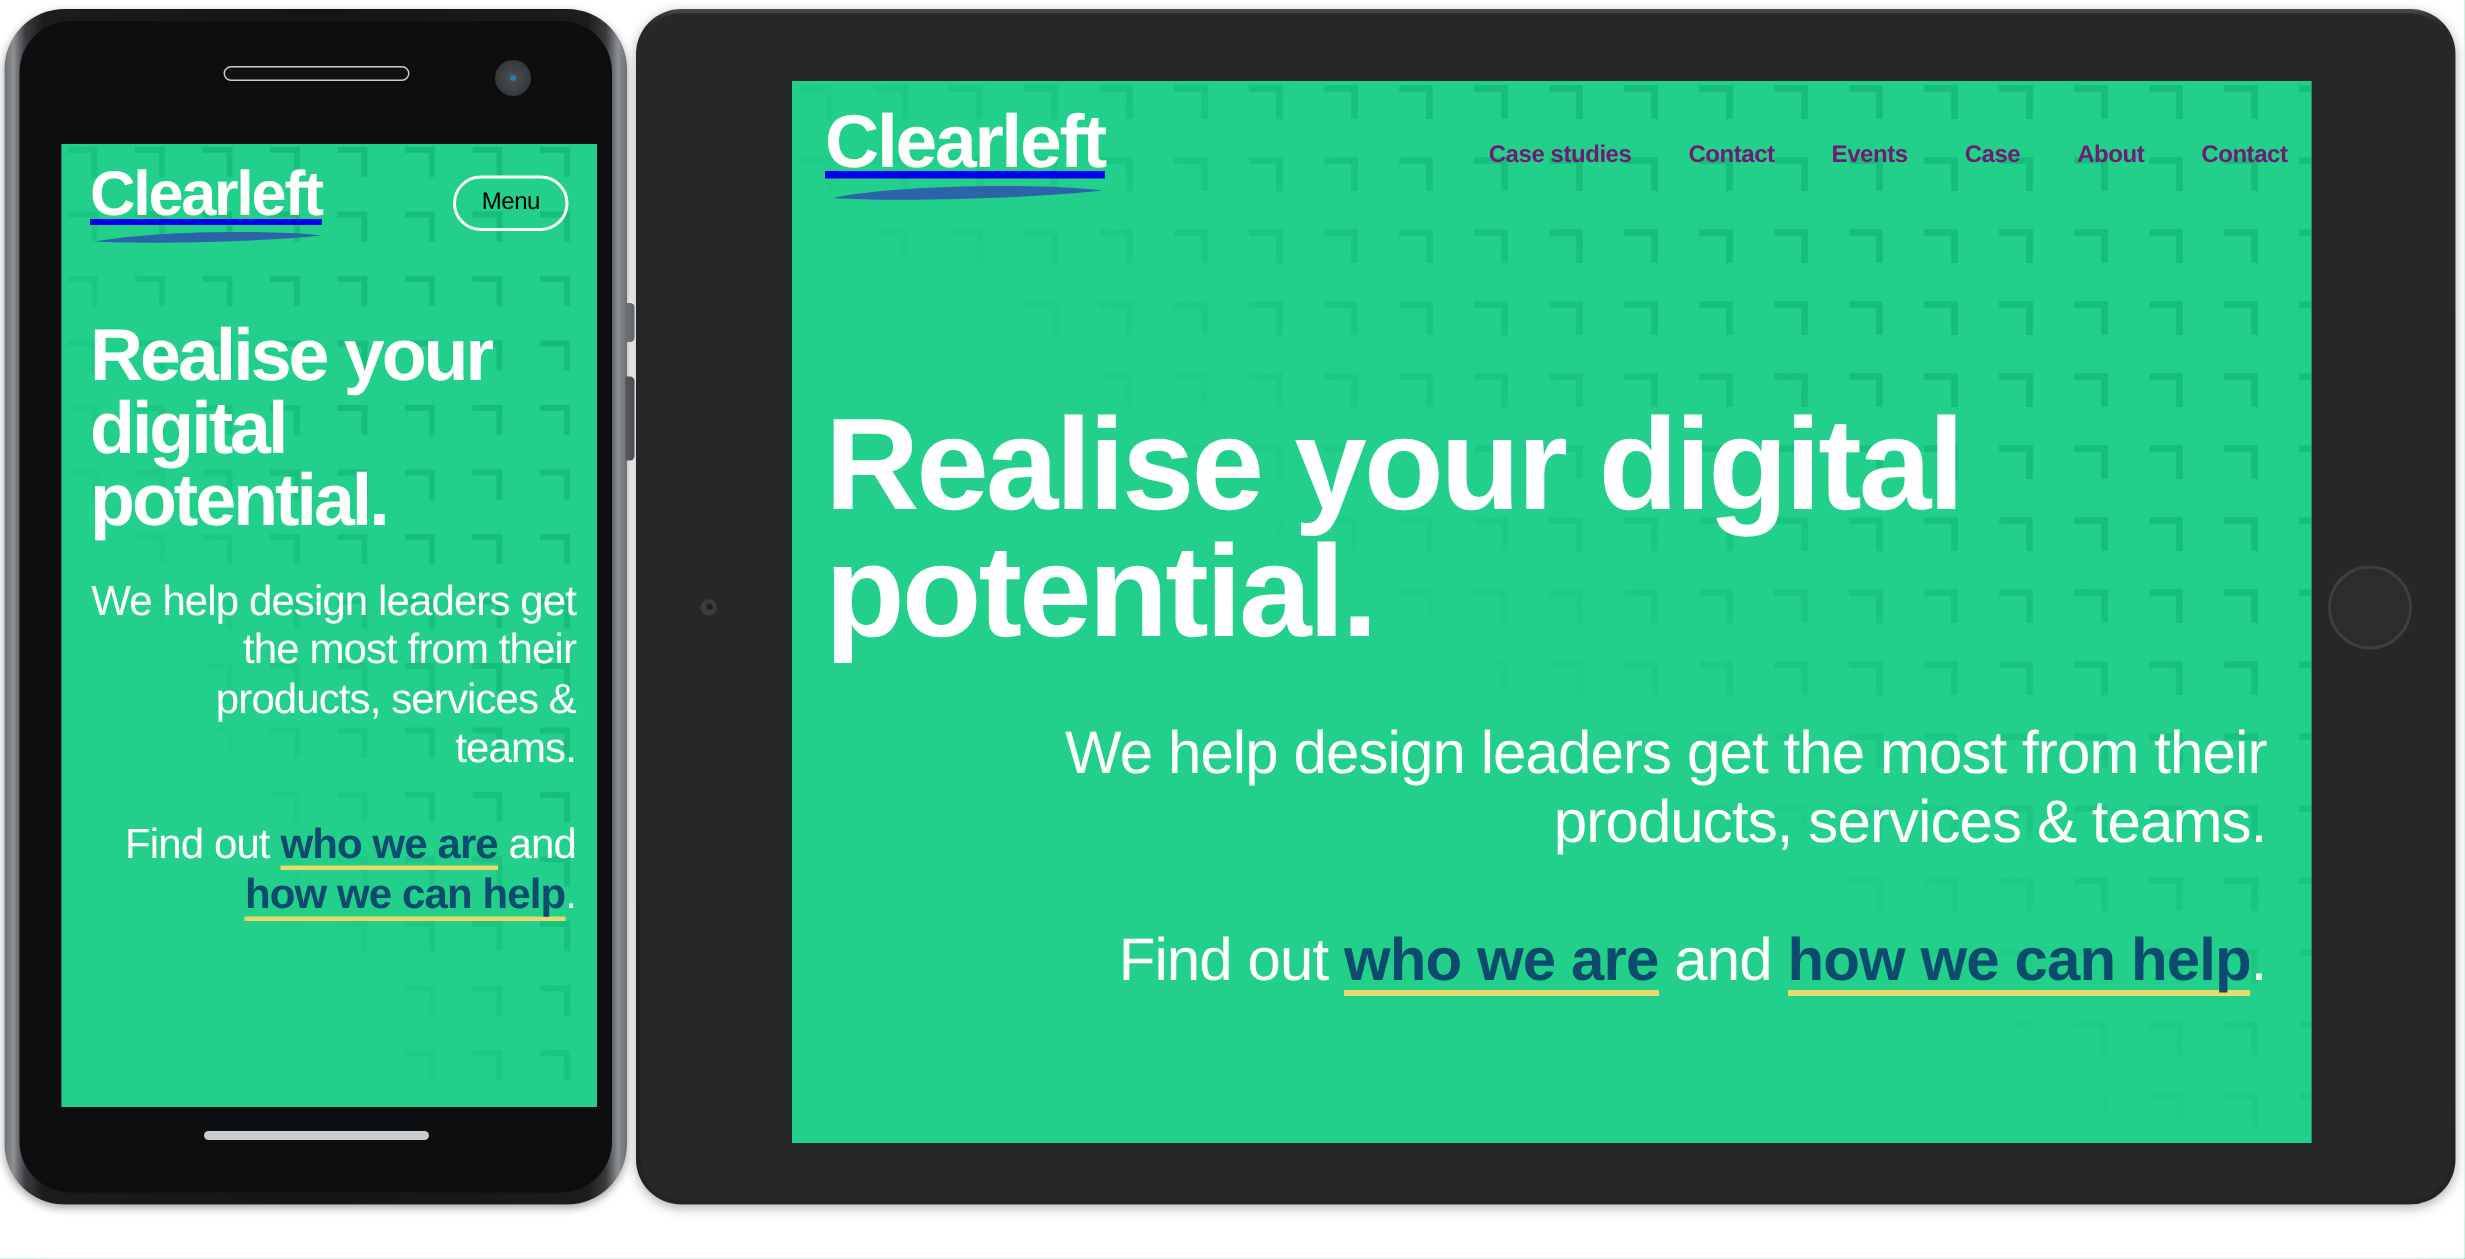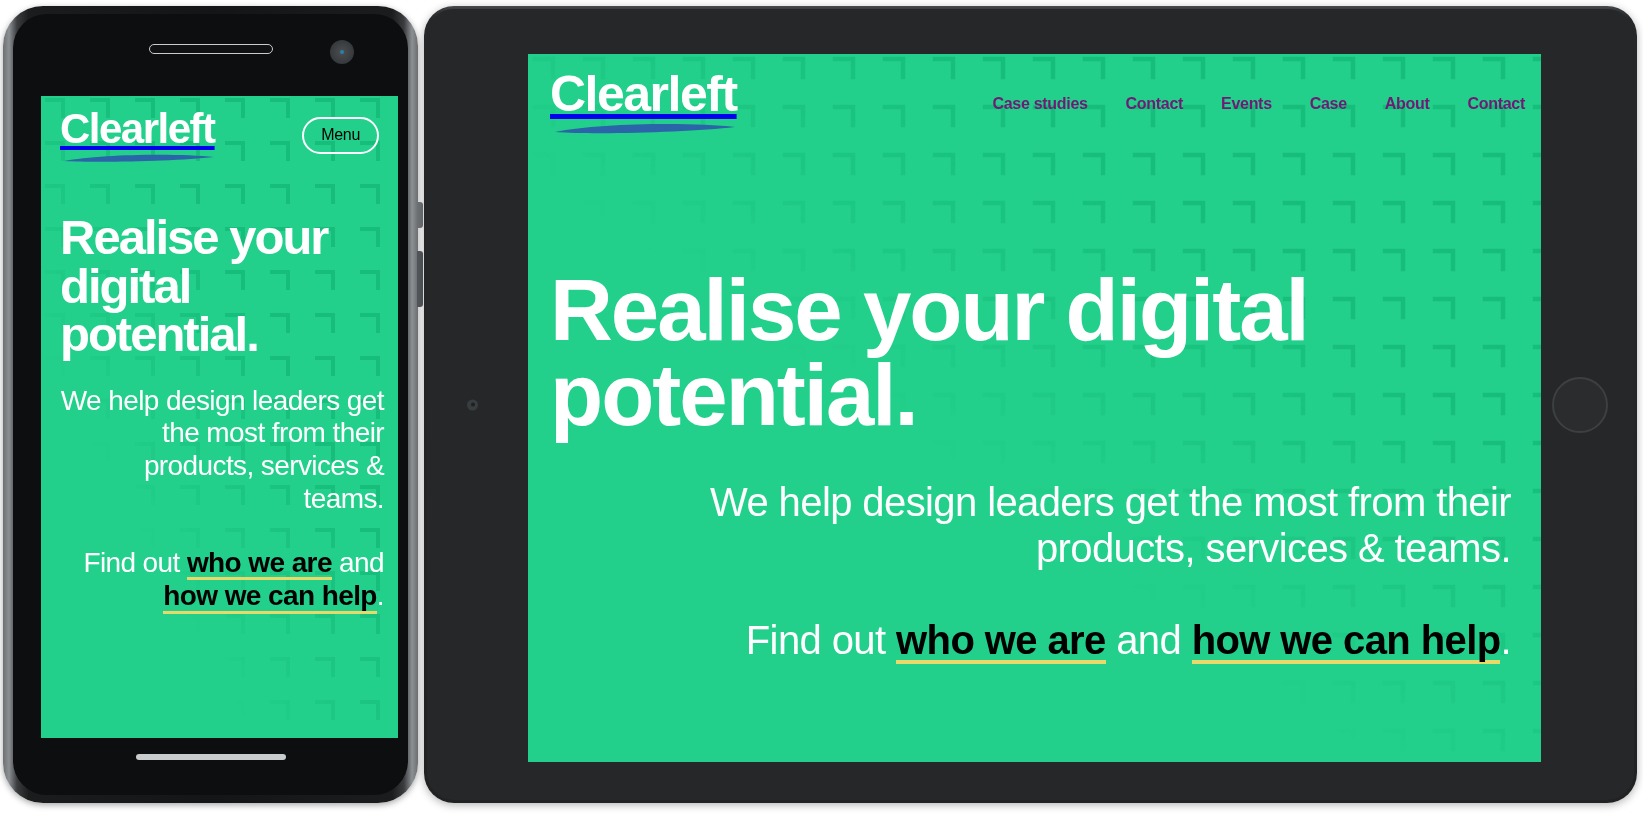--- a/index.html
+++ b/index.html
@@ -208,21 +208,21 @@
   }
   .brand-para {
     color: #ffffff;
     margin: 0;
     font-weight: normal;
     letter-spacing: -0.6px;
     text-align: right;
   }
   .ul-link {
     font-weight: bold;
-    color: #000000;
+    color: #0c4a6e;
     text-decoration: none;
     border-bottom: 3px solid #e8d96a;
     padding-bottom: 1px;
     display: inline-block;
     line-height: 0.95;
   }
 
   
   .p-header {
     position: absolute;

